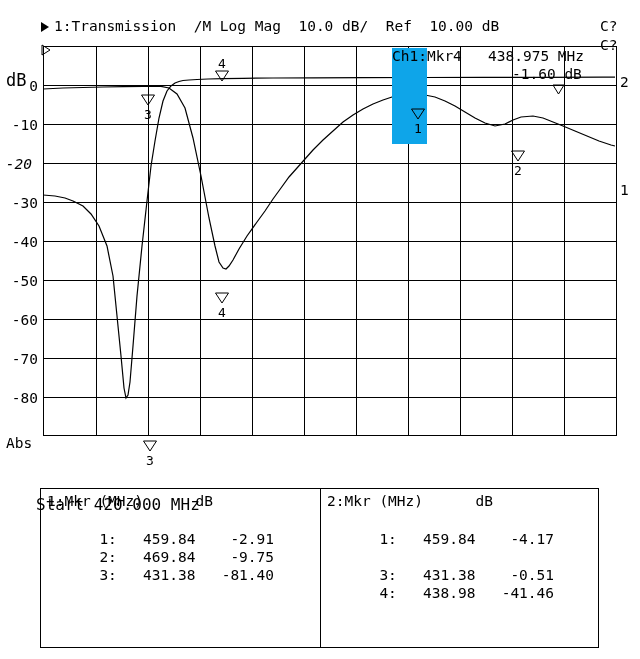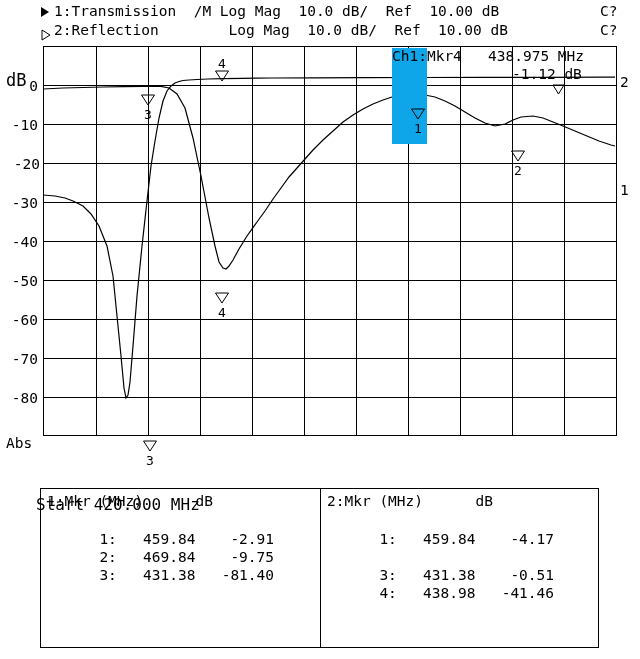--- a/index.html
+++ b/index.html
@@ -5,21 +5,21 @@
   html,body{margin:0;padding:0;}
   body{
     width:640px;height:659px;background:#ffffff;
     font-family:"DejaVu Sans Mono", monospace;
     color:#000;
     overflow:hidden;
     position:relative;
   }
 
   
-  #header{position:absolute;left:0;top:1px;width:520px;height:40px;}
+  #header{position:absolute;left:0;top:16px;width:520px;height:40px;}
   .hdr-marker{position:absolute;left:41px;width:12px;height:14px;}
   .tri-right{width:0;height:0;border-left:8px solid #000;border-top:5px solid transparent;border-bottom:5px solid transparent;}
   .hdr-txt{position:absolute;left:54px;white-space:pre;font-size:14.5px;}
 
   
   #plot-wrap{position:absolute;left:0;top:40px;width:640px;height:420px;}
   #grid{position:absolute;left:43px;top:6px;width:574px;height:390px;border:1px solid #000;box-sizing:border-box;}
   .hline{position:absolute;left:0;width:100%;height:1px;background:#000;}
   .vline{position:absolute;top:0;height:100%;width:1px;background:#000;}
   #dblabel{position:absolute;left:6px;top:30px;font-size:17px;}
@@ -64,33 +64,32 @@
     <div class="tri-right"></div>
   </div>
   <div class="hdr-txt" style="top:2px;">1:Transmission  /M Log Mag  10.0 dB/  Ref  10.00 dB</div>
   <div style="position:absolute;left:600px;top:2px;font-size:14.5px;">C?</div>
 
   <div class="hdr-marker" style="top:25px;">
     <svg width="10" height="12" viewBox="0 0 10 12">
         <polygon points="1,1 9,6 1,11" fill="none" stroke="#000" stroke-width="1"></polygon>
       </svg>
   </div>
-  <div class="hdr-txt" style="top:21px;">2:Reflection        Log Mag  10.0 dB/  Ref  10.00 dB</div>
   <div style="position:absolute;left:600px;top:21px;font-size:14.5px;">C?</div>
 </div>
 
 <div id="plot-wrap">
 
   <div id="dblabel">dB</div>
   <div id="abslabel">Abs</div>
 
   <div style="position:absolute;left:0;top:6px;width:40px;height:390px;">
     <div style="position:absolute;right:2px;top:32px;font-size:14.5px;">0</div>
     <div style="position:absolute;right:2px;top:71px;font-size:14.5px;">-10</div>
-    <div style="position:absolute;right:0;top:110px;font-size:14.5px;">-20</div>
+    <div style="position:absolute;right:8px;top:110px;font-size:14.5px;font-style:italic;">-20</div>
     <div style="position:absolute;right:2px;top:149px;font-size:14.5px;">-30</div>
     <div style="position:absolute;right:2px;top:188px;font-size:14.5px;">-40</div>
     <div style="position:absolute;right:2px;top:227px;font-size:14.5px;">-50</div>
     <div style="position:absolute;right:2px;top:266px;font-size:14.5px;">-60</div>
     <div style="position:absolute;right:2px;top:305px;font-size:14.5px;">-70</div>
     <div style="position:absolute;right:2px;top:344px;font-size:14.5px;">-80</div>
   </div>
 
   <div id="grid">
     <div class="hline" style="top:38px;"></div>
@@ -123,21 +122,21 @@
   </svg>
 
   <div class="readout" id="ro-box1">
     <span class="l1">Ch1:Mkr4</span>
     <span style="position:absolute;left:96px;top:0;white-space:pre;">438.975 MHz</span>
     <span style="position:absolute;left:108px;top:18px;">
       <svg width="13" height="11" viewBox="0 0 13 11">
           <polygon points="1,1 12,1 6.5,10" fill="none" stroke="#000" stroke-width="1"></polygon>
         </svg>
     </span>
-    <span class="l2" style="left:120px;">-1.12 dB</span>
+    <span class="l2" style="left:120px;">-1.60 dB</span>
   </div>
 
 
   <div class="tracenum" style="left:620px;top:34px;">2</div>
   <div class="tracenum" style="left:620px;top:142px;">1</div>
 
   <div class="mk" style="left:138px;top:54px;width:20px;">
     <svg width="16" height="12" viewBox="0 0 16 12">
         <polygon points="1.5,1 14.5,1 8,11" fill="none" stroke="#000" stroke-width="1"></polygon>
       </svg>

